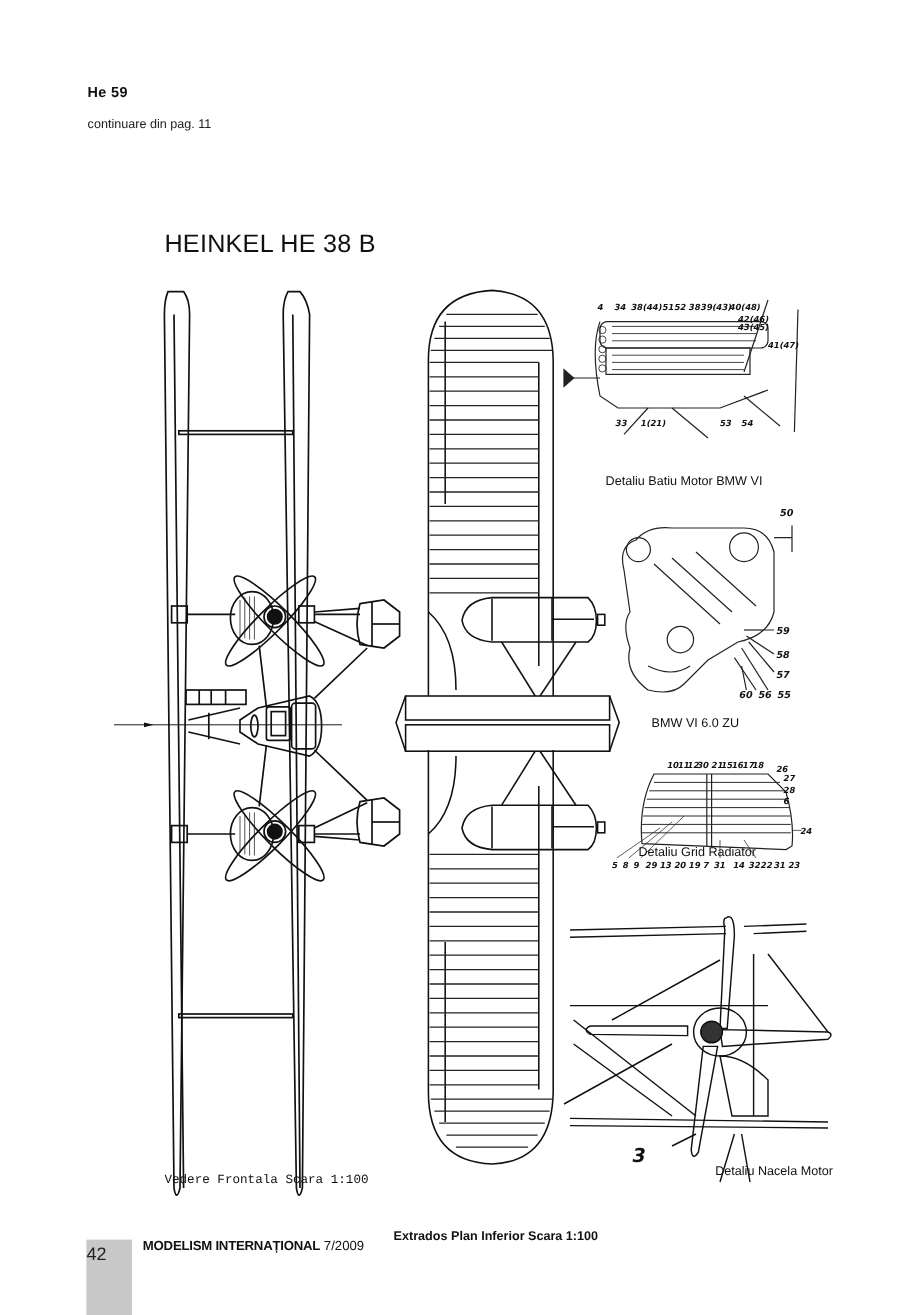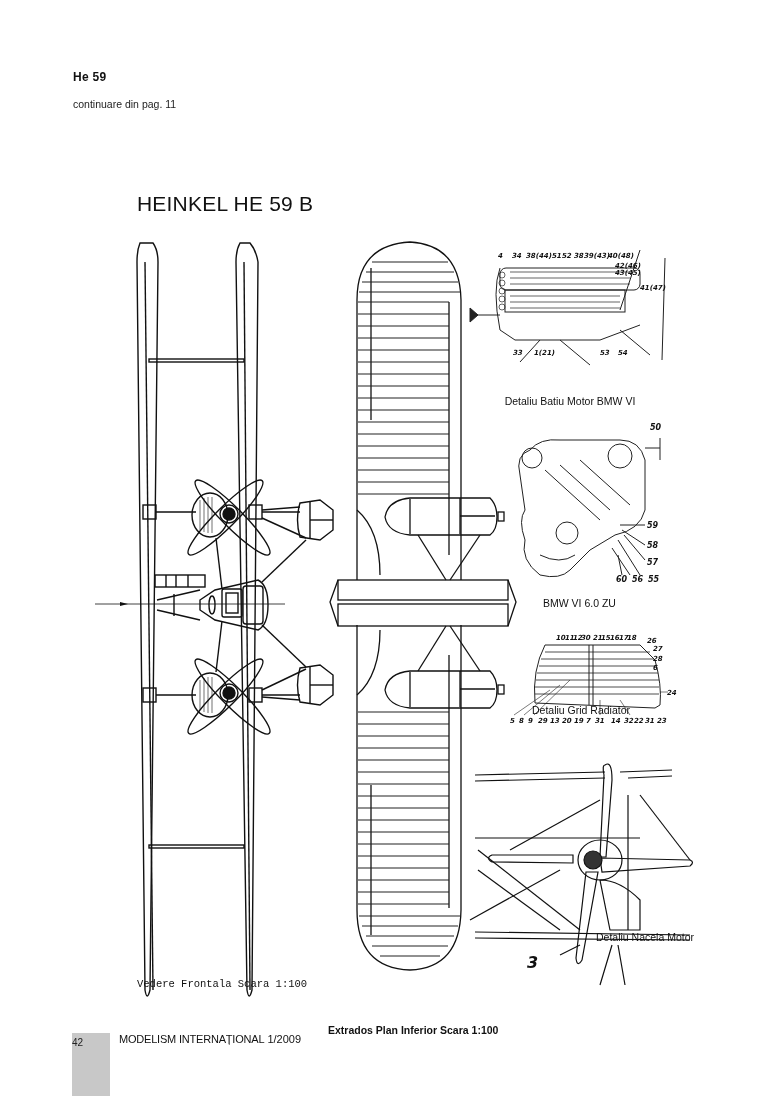--- a/index.html
+++ b/index.html
@@ -7,31 +7,31 @@
          font-family:"Liberation Sans", sans-serif; color:#111; }
   .abs { position:absolute; }
   .header-title { left:73px; top:70px; font-size:12px; font-weight:bold; letter-spacing:0.3px; }
   .header-sub { left:73px; top:98px; font-size:10.5px; color:#222; }
   .page-heading { left:137px; top:192px; font-size:21px; font-weight:normal; letter-spacing:0.2px; }
   .caption { font-size:10.5px; color:#111; white-space:nowrap; }
   .cap-center { transform:translateX(-50%); }
   .num { font-family:"DejaVu Sans", sans-serif; font-style:italic; font-weight:bold; font-size:7px; fill:#111; }
   .big-num { font-family:"DejaVu Sans", sans-serif; font-style:italic; font-weight:bold; font-size:16px; fill:#111; }
   .footer-box { left:72px; top:1033px; width:38px; height:63px; background:#c8c8c8; }
-  .footer-pagenum { left:72px; top:1037px; width:16px; text-align:left; font-size:10px; color:#222; }
+  .footer-pagenum { left:72px; top:1037px; width:16px; text-align:center; font-size:15px; color:#222; }
   .footer-mag { left:119px; top:1033px; font-size:11px; white-space:nowrap; }
-  .footer-mag b { font-weight:normal; letter-spacing:-0.2px; }
+  .footer-mag b { font-weight:bold; letter-spacing:-0.2px; }
   svg { position:absolute; left:0; top:0; }
 </style>
 </head>
 <body>
 
 <div class="abs header-title">He 59</div>
 <div class="abs header-sub">continuare din pag. 11</div>
-<div class="abs page-heading">HEINKEL HE 59 B</div>
+<div class="abs page-heading">HEINKEL HE 38 B</div>
 
 <svg width="768" height="1096">
   <g fill="none" stroke="#111" stroke-width="1.4">
 
     <path d="M140,243 Q137,250 137,262 L145,990 Q147,1002 150,990 L158,262 Q158,250 153,243 Z"></path>
     <path d="M145,262 L153,990"></path>
 
     <path d="M240,243 Q236,250 236,262 L247,990 Q249,1002 252,990 L258,262 Q256,250 250,243 Z"></path>
     <path d="M244,262 L250,990"></path>
 
@@ -346,23 +346,23 @@
     <path d="M600,858 L690,860 Q695,862 690,866 L602,872 Z"></path>
     <path d="M586,872 L598,872 L582,960 Q577,968 576,958 Z"></path>
     <circle cx="593" cy="860" r="9" fill="#333"></circle>
     <ellipse cx="600" cy="860" rx="22" ry="20"></ellipse>
     <path d="M600,880 Q620,880 640,900 L640,930 L610,930 Z"></path>
     <line x1="560" y1="955" x2="580" y2="945"></line>
     <path d="M612,945 L600,985 M618,945 L625,985"></path>
   </g>
   <text x="527" y="968" class="big-num">3</text>
 </svg>
-<div class="abs caption" style="left:596px; top:931px;">Detaliu Nacela Motor</div>
+<div class="abs caption" style="left:596px; top:970px;">Detaliu Nacela Motor</div>
 
 <div class="abs caption" style="left:137px; top:978px;font-family:Liberation Mono, monospace;">Vedere  Frontala Scara 1:100</div>
 <div class="abs caption" style="left:328px; top:1024px;font-weight:bold;">Extrados Plan Inferior Scara 1:100</div>
 
 <div class="abs footer-box"></div>
 <div class="abs footer-pagenum">42</div>
 <div class="abs footer-mag">
   <b>MODELISM INTERNAȚIONAL</b>
-  <span>1/2009</span>
+  <span>7/2009</span>
 </div>
 
 </body></html>

